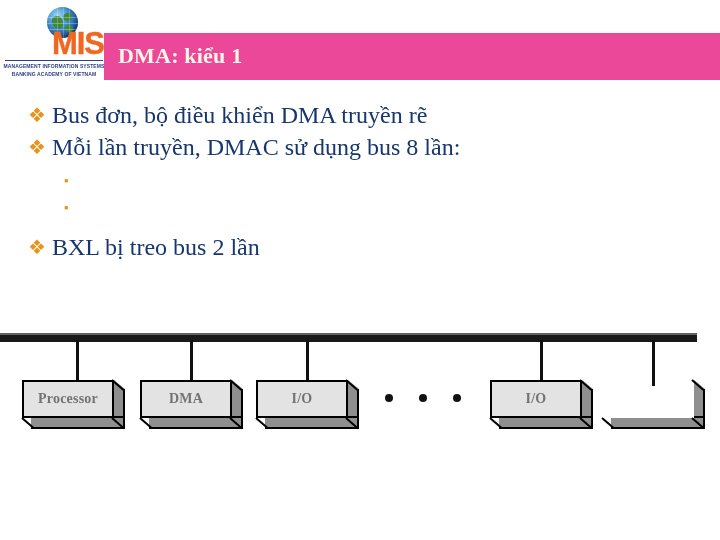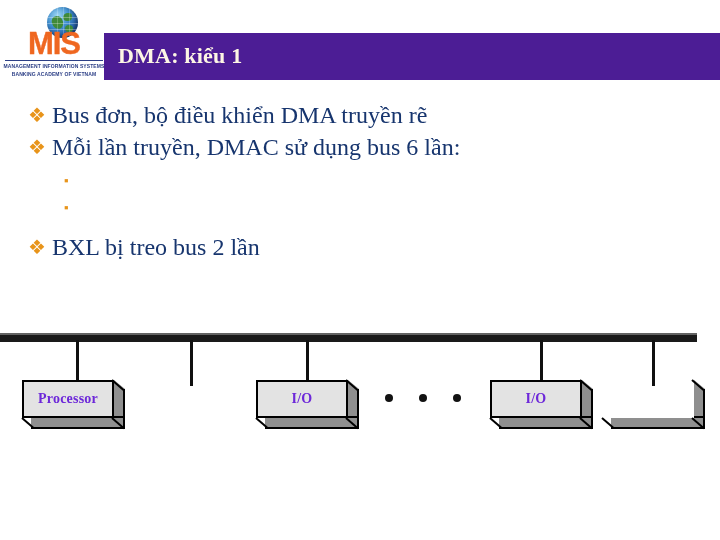--- a/index.html
+++ b/index.html
@@ -30,21 +30,21 @@
     width: 720px; height: 92px;
   }
 
   
   #title-band {
     position: absolute;
     left: 104px;
     top: 33px;
     width: 616px;
     height: 47px;
-    background: #4c1d95;
+    background: #ec4899;
   }
   #title-text {
     position: absolute;
     left: 14px;
     top: 50%;
     transform: translateY(-52%);
     font-family: "Liberation Serif", serif;
     font-size: 22px;
     font-weight: bold;
     color: #fdf6e4;
@@ -94,21 +94,21 @@
     left: 2px;
     top: 27px;
     width: 100px;
     height: 30px;
     font-family: "Liberation Sans", sans-serif;
     font-size: 31px;
     font-weight: bold;
     color: #ef6720;
     letter-spacing: -1px;
     line-height: 30px;
-    text-align: center;
+    text-align: right;
     -webkit-text-stroke: 0.4px #ef6720;
   }
   #logo-rule {
     position: absolute;
     left: 3px;
     top: 58px;
     width: 98px;
     height: 1px;
     background: #2c3f86;
   }
@@ -218,21 +218,21 @@
     box-sizing: border-box;
     display: flex;
     align-items: center;
     justify-content: center;
     z-index: 3;
   }
   .node .label {
     font-family: "Liberation Serif", serif;
     font-size: 14px;
     font-weight: bold;
-    color: #6d28d9;
+    color: #737373;
     letter-spacing: 0.2px;
     white-space: nowrap;
   }
   
   .node .side {
     position: absolute;
     left: 92px;
     top: 0;
     width: 0; height: 0;
     border-left: 11px solid #8f8f8f;
@@ -344,21 +344,21 @@
 
   <div id="body-list">
 
     <div class="lvl1">
       <span class="bullet">❖</span>
       <span class="txt">Bus đơn, bộ điều khiển DMA truyền rẽ</span>
     </div>
 
     <div class="lvl1">
       <span class="bullet">❖</span>
-      <span class="txt">Mỗi lần truyền, DMAC sử dụng bus 6 lần:</span>
+      <span class="txt">Mỗi lần truyền, DMAC sử dụng bus 8 lần:</span>
     </div>
 
     <div class="sub-group">
       <div class="lvl2">
         <span class="bullet">▪</span>
       </div>
       <div class="lvl2">
         <span class="bullet">▪</span>
       </div>
     </div>
@@ -385,20 +385,32 @@
       <div class="side-rect"></div>
       <div class="bottom"></div>
       <div class="face">
         <span class="label">Processor</span>
       </div>
       <div class="edge edge-tr"></div>
       <div class="edge edge-bl"></div>
       <div class="edge edge-br"></div>
     </div>
 
+    <div class="node" style="left:140px; top:60px;">
+      <div class="side-top"></div>
+      <div class="side"></div>
+      <div class="side-rect"></div>
+      <div class="bottom"></div>
+      <div class="face">
+        <span class="label">DMA</span>
+      </div>
+      <div class="edge edge-tr"></div>
+      <div class="edge edge-bl"></div>
+      <div class="edge edge-br"></div>
+    </div>
 
     <div class="node" style="left:256px; top:60px;">
       <div class="side-top"></div>
       <div class="side"></div>
       <div class="side-rect"></div>
       <div class="bottom"></div>
       <div class="face">
         <span class="label">I/O</span>
       </div>
       <div class="edge edge-tr"></div>

